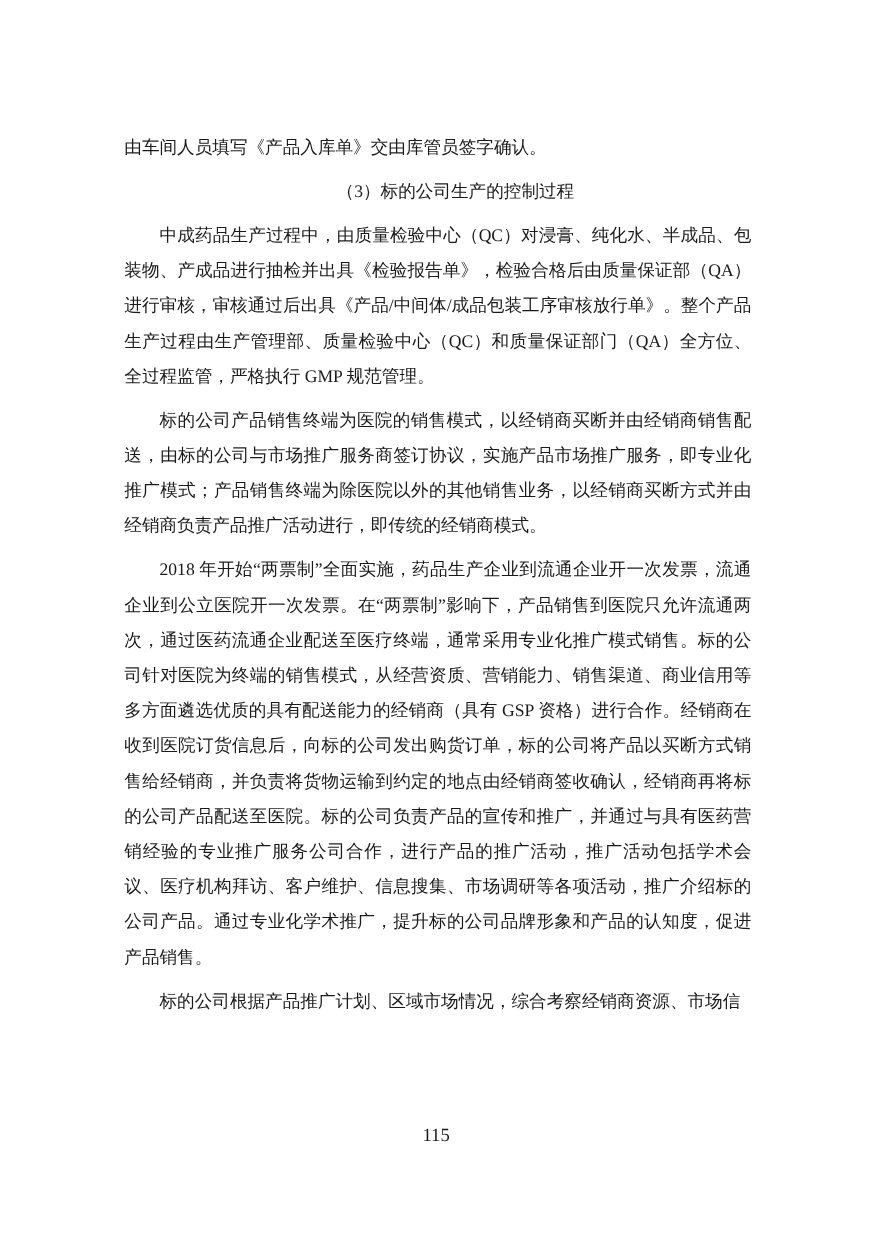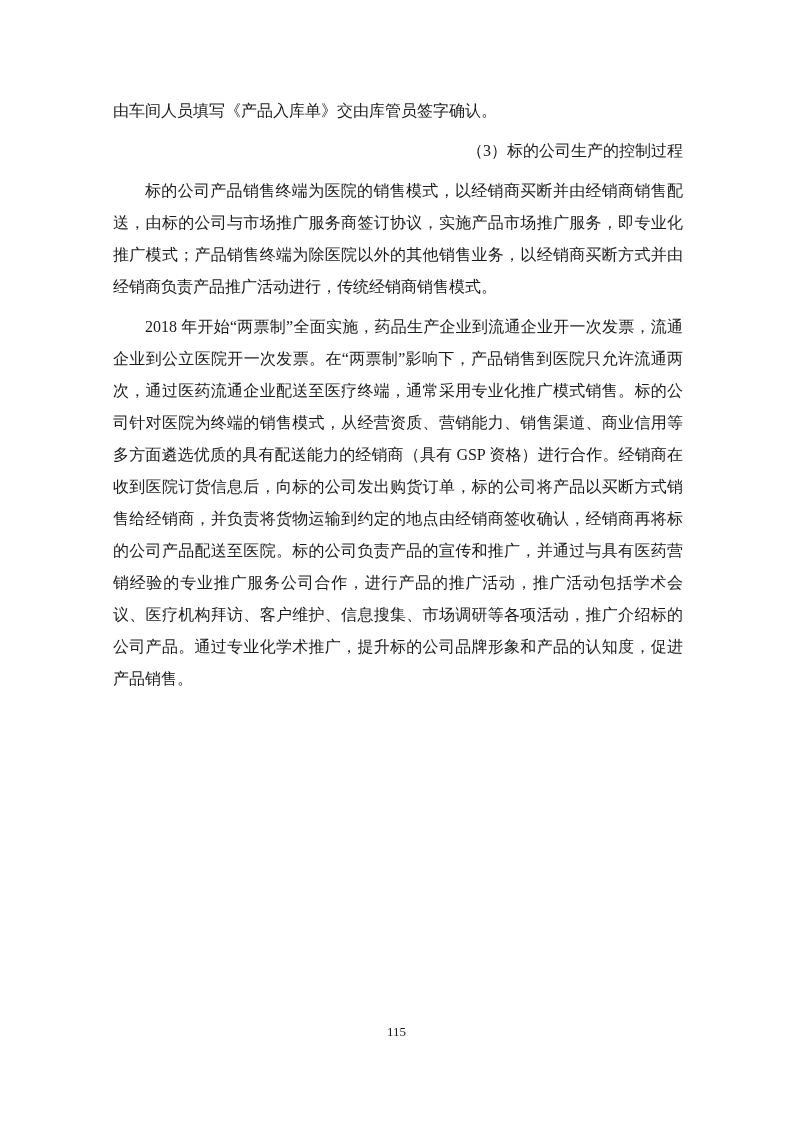--- a/index.html
+++ b/index.html
@@ -11,50 +11,53 @@
     position: relative;
     width: 793px;
     height: 1122px;
     background: #ffffff;
     overflow: hidden;
     font-family: "Liberation Serif", "DejaVu Serif", serif;
     color: #1a1a1a;
   }
   .content {
     padding: 87px 110px 0 113px;
+    margin-top: 24px;
   }
   .para, .heading {
     margin: 8px 0;
     font-size: 16px;
     line-height: 32px;
     text-align: justify;
     text-indent: 2em;
     word-break: break-all;
   }
   .para.no-indent {
     text-indent: 0;
   }
   .heading {
-    text-align: right;
+    text-align: center;
   }
   .page-number {
     position: absolute;
     left: 0;
     right: 0;
     top: 1024px;
     text-align: center;
-    font-size: 13px;
+    font-size: 17px;
     line-height: 16px;
     color: #1a1a1a;
   }
 </style>
 </head>
 <body>
 
 <div class="page">
   <div class="content">
     <p class="para no-indent">由车间人员填写《产品入库单》交由库管员签字确认。</p>
     <p class="heading">（3）标的公司生产的控制过程</p>
-    <p class="para">标的公司产品销售终端为医院的销售模式，以经销商买断并由经销商销售配送，由标的公司与市场推广服务商签订协议，实施产品市场推广服务，即专业化推广模式；产品销售终端为除医院以外的其他销售业务，以经销商买断方式并由经销商负责产品推广活动进行，传统经销商销售模式。</p>
+    <p class="para">中成药品生产过程中，由质量检验中心（QC）对浸膏、纯化水、半成品、包装物、产成品进行抽检并出具《检验报告单》，检验合格后由质量保证部（QA）进行审核，审核通过后出具《产品/中间体/成品包装工序审核放行单》。整个产品生产过程由生产管理部、质量检验中心（QC）和质量保证部门（QA）全方位、全过程监管，严格执行 GMP 规范管理。</p>
+    <p class="para">标的公司产品销售终端为医院的销售模式，以经销商买断并由经销商销售配送，由标的公司与市场推广服务商签订协议，实施产品市场推广服务，即专业化推广模式；产品销售终端为除医院以外的其他销售业务，以经销商买断方式并由经销商负责产品推广活动进行，即传统的经销商模式。</p>
     <p class="para">2018 年开始“两票制”全面实施，药品生产企业到流通企业开一次发票，流通企业到公立医院开一次发票。在“两票制”影响下，产品销售到医院只允许流通两次，通过医药流通企业配送至医疗终端，通常采用专业化推广模式销售。标的公司针对医院为终端的销售模式，从经营资质、营销能力、销售渠道、商业信用等多方面遴选优质的具有配送能力的经销商（具有 GSP 资格）进行合作。经销商在收到医院订货信息后，向标的公司发出购货订单，标的公司将产品以买断方式销售给经销商，并负责将货物运输到约定的地点由经销商签收确认，经销商再将标的公司产品配送至医院。标的公司负责产品的宣传和推广，并通过与具有医药营销经验的专业推广服务公司合作，进行产品的推广活动，推广活动包括学术会议、医疗机构拜访、客户维护、信息搜集、市场调研等各项活动，推广介绍标的公司产品。通过专业化学术推广，提升标的公司品牌形象和产品的认知度，促进产品销售。</p>
+    <p class="para">标的公司根据产品推广计划、区域市场情况，综合考察经销商资源、市场信</p>
   </div>
   <div class="page-number">115</div>
 </div>
 
 </body></html>

